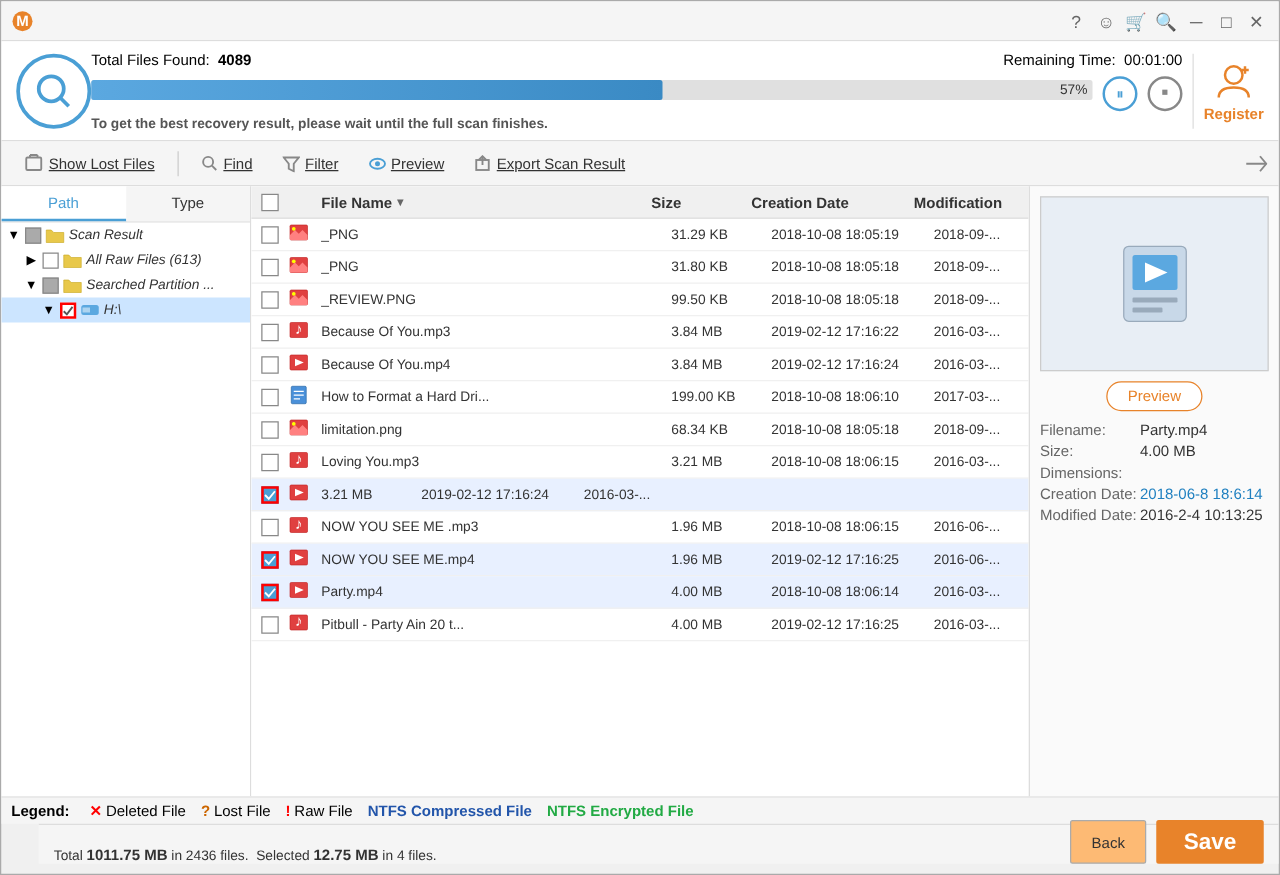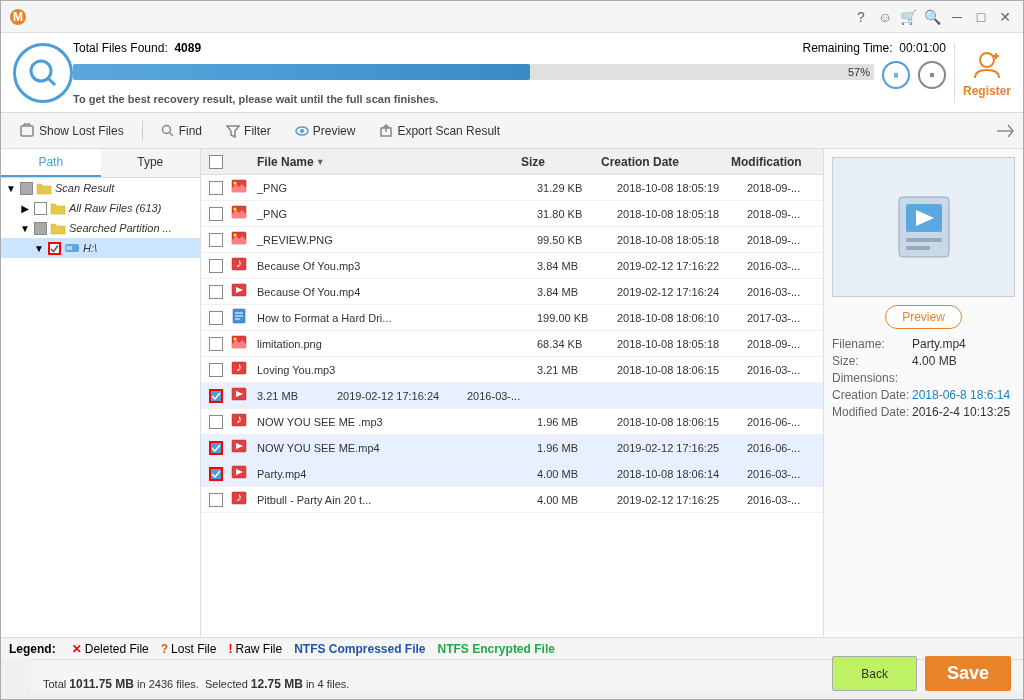--- a/index.html
+++ b/index.html
@@ -20,21 +20,21 @@
     .progress-bar-fill { background: linear-gradient(to right, #5ba8e0, #3a8ac4); height: 100%; width: 57%; border-radius: 2px; }
     .progress-percent { position: absolute; right: 4px; top: 0; line-height: 16px; font-size: 11px; color: #333; }
     .scan-tip { font-size: 11px; color: #555; font-weight: bold; }
     .pause-btn { width: 28px; height: 28px; border: 2px solid #4a9fd5; border-radius: 50%; display: flex; align-items: center; justify-content: center; cursor: pointer; color: #4a9fd5; font-size: 12px; }
     .stop-btn { width: 28px; height: 28px; border: 2px solid #888; border-radius: 50%; display: flex; align-items: center; justify-content: center; cursor: pointer; color: #888; font-size: 10px; }
     .register-btn { display: flex; flex-direction: column; align-items: center; color: #e8832a; cursor: pointer; font-size: 11px; font-weight: bold; }
     .register-icon { width: 36px; height: 36px; display: flex; align-items: center; justify-content: center; }
 
     
     .toolbar { background: #f5f5f5; height: 36px; border-bottom: 1px solid #ddd; display: flex; align-items: center; padding: 0 8px; gap: 4px; }
-    .toolbar-btn { display: flex; align-items: center; gap: 4px; padding: 4px 10px; cursor: pointer; color: #333; border: none; background: none; font-size: 12px; }
+    .toolbar-btn { display: flex; align-items: center; gap: 4px; padding: 4px 10px; cursor: pointer; color: #333; border: none; background: none; font-size: 12px; text-decoration: underline; }
     .toolbar-separator { width: 1px; height: 20px; background: #ccc; margin: 0 4px; }
     .toolbar-right { margin-left: auto; }
     .export-arrow { width: 20px; height: 20px; display: flex; align-items: center; justify-content: center; cursor: pointer; }
 
     
     .main-content { display: flex; height: calc(700px - 32px - 80px - 36px - 32px - 32px); }
 
     
     .left-panel { width: 200px; border-right: 1px solid #ddd; background: white; overflow-y: auto; }
     .tab-header { display: flex; border-bottom: 1px solid #ddd; }
@@ -81,21 +81,21 @@
     .legend-x { color: red; font-weight: bold; }
     .legend-q { color: #cc6600; font-weight: bold; }
     .legend-excl { color: red; font-weight: bold; }
     .legend-ntfs-comp { color: #2255aa; font-weight: bold; }
     .legend-ntfs-enc { color: #22aa44; font-weight: bold; }
 
     
     .statusbar { background: #f5f5f5; height: 32px; border-top: 1px solid #ddd; display: flex; align-items: flex-end; padding: 0 12px; justify-content: space-between; margin-left: 30px; }
     .status-text { font-size: 11px; color: #333; }
     .status-buttons { display: flex; gap: 8px; }
-    .back-btn { padding: 5px 28px; border: 1px solid #aaa; background: #bef264; cursor: pointer; font-size: 12px; color: #333; border-radius: 2px; }
+    .back-btn { padding: 5px 16px; border: 1px solid #aaa; background: #fdba74; cursor: pointer; font-size: 12px; color: #333; border-radius: 2px; }
     .save-btn { padding: 5px 20px; border: 2px solid #e8832a; background: #e8832a; cursor: pointer; font-size: 18px; font-weight: bold; color: white; border-radius: 2px; }
 
     .sort-arrow { font-size: 9px; color: #666; }
     
     
     .col-divider { width: 16px; background: #f0f0f0; border-left: 1px solid #ddd; }
   </style>
 </head>
 <body>
 

